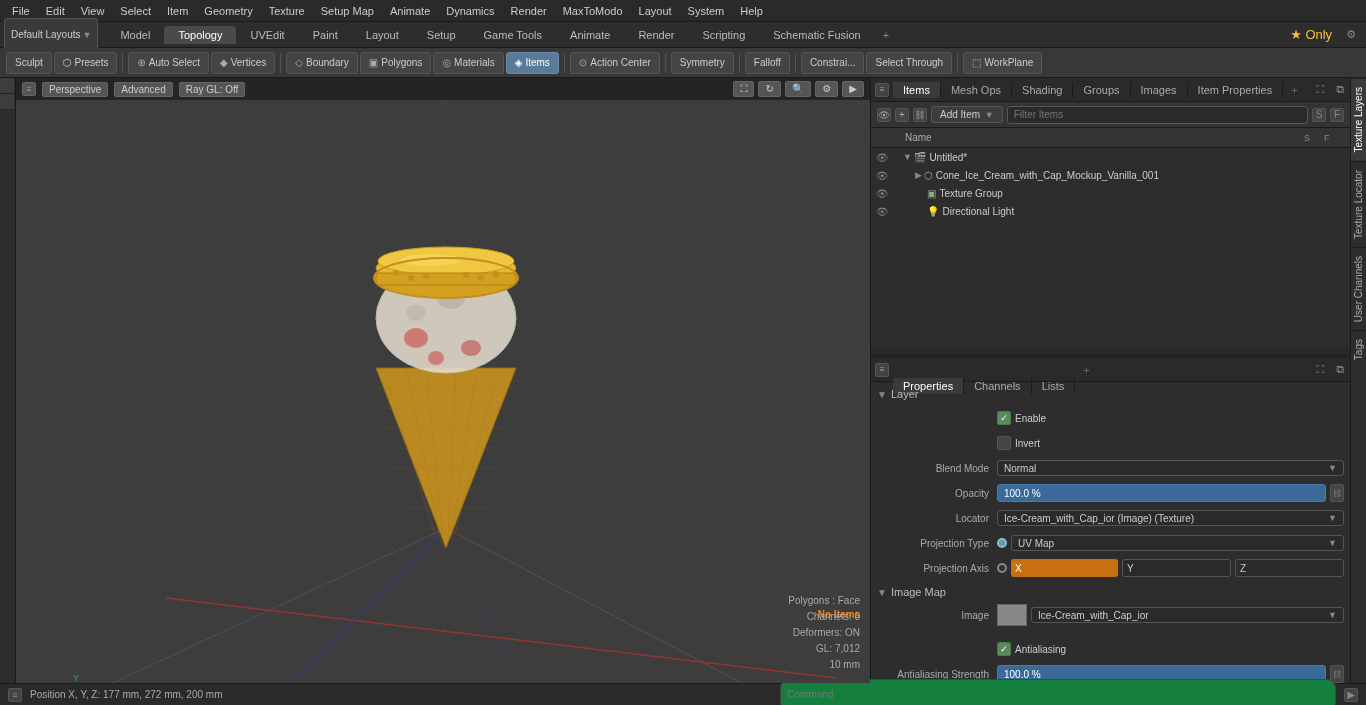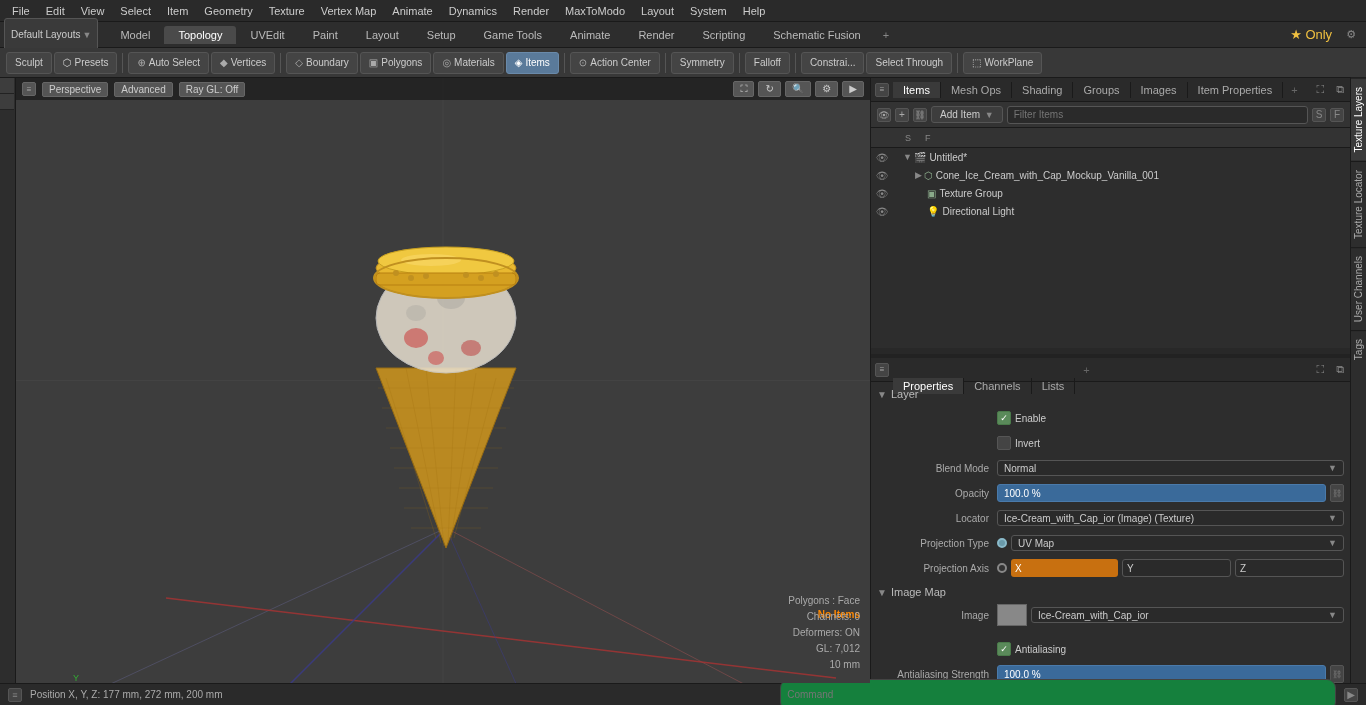--- a/index.html
+++ b/index.html
@@ -124,21 +124,21 @@
 <div id="layout-wrapper">
 
   <div id="menu-bar">
     <div class="menu-item">File</div>
     <div class="menu-item">Edit</div>
     <div class="menu-item">View</div>
     <div class="menu-item">Select</div>
     <div class="menu-item">Item</div>
     <div class="menu-item">Geometry</div>
     <div class="menu-item">Texture</div>
-    <div class="menu-item">Vertex Map</div>
+    <div class="menu-item">Setup Map</div>
     <div class="menu-item">Animate</div>
     <div class="menu-item">Dynamics</div>
     <div class="menu-item">Render</div>
     <div class="menu-item">MaxToModo</div>
     <div class="menu-item">Layout</div>
     <div class="menu-item">System</div>
     <div class="menu-item">Help</div>
   </div>
 
   <div id="tabs-bar">
@@ -372,20 +372,21 @@
           <span style="color:#888;font-size:9px;margin-left:2px;">▼</span>
         </div>
         <input id="filter-input" type="text" placeholder="Filter Items" style="">
         <div style="width:14px;height:14px;background:#444;border:1px solid #555;border-radius:2px;cursor:pointer;display:flex;align-items:center;justify-content:center;color:#888;font-size:10px;">S</div>
         <div style="width:14px;height:14px;background:#444;border:1px solid #555;border-radius:2px;cursor:pointer;display:flex;align-items:center;justify-content:center;color:#888;font-size:10px;">F</div>
       </div>
 
       <div class="items-list-header">
         <div class="vis-col"></div>
         <div class="vis-col"></div>
+        <div class="items-col">Name</div>
         <div class="items-col s" style="color:#888;font-size:9px;">S</div>
         <div class="items-col f" style="color:#888;font-size:9px;">F</div>
       </div>
 
       <div id="items-list">
 
         <div class="tree-row">
           <div class="vis-col">
             <span style="color:#888;font-size:10px;">👁</span>
           </div>

